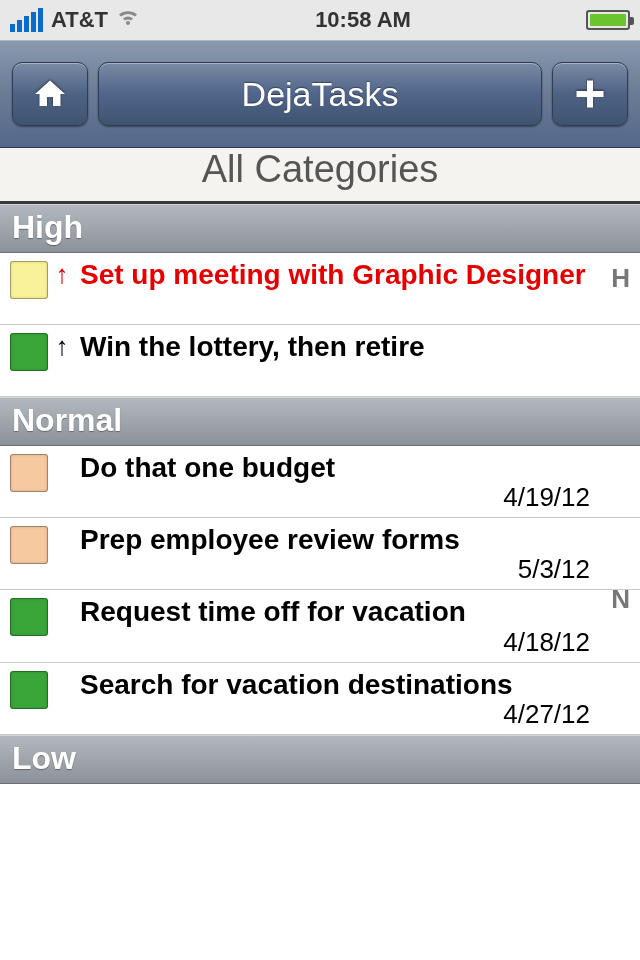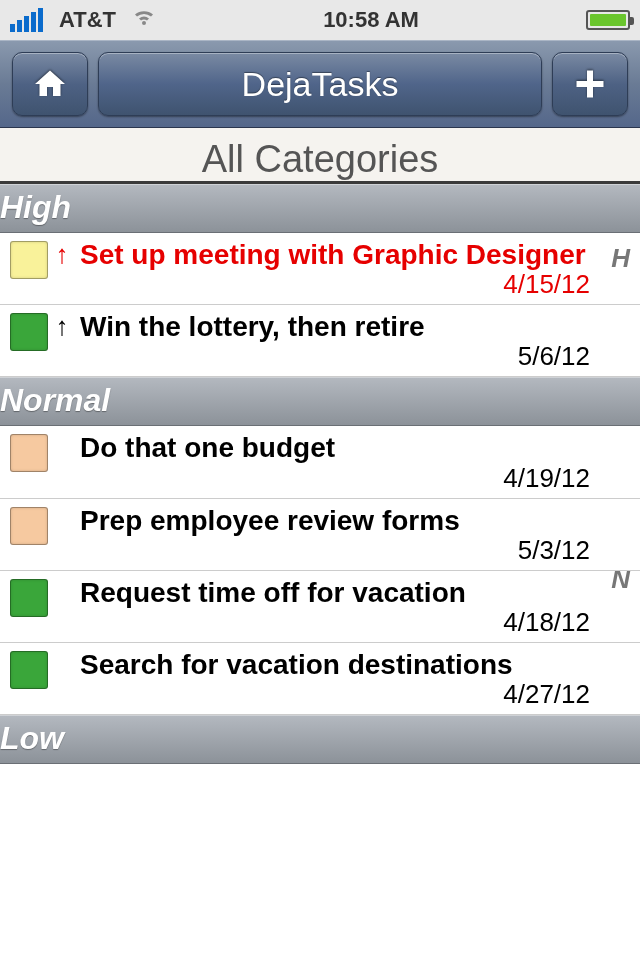--- a/index.html
+++ b/index.html
@@ -16,37 +16,37 @@
       height: 40px;
       background: #e8e8e8;
       display: flex;
       align-items: center;
       justify-content: space-between;
       padding: 0 10px;
       font-size: 22px;
       font-weight: bold;
       color: #333;
     }
-    .status-left { display: flex; align-items: center; gap: 16px; }
+    .status-left { display: flex; align-items: center; gap: 8px; }
     .signal-bars { display: flex; align-items: flex-end; gap: 2px; }
     .bar { width: 5px; background: #0a6bcc; }
     .bar:nth-child(1){height:8px}.bar:nth-child(2){height:12px}.bar:nth-child(3){height:16px}.bar:nth-child(4){height:20px}.bar:nth-child(5){height:24px}
     .wifi { color:#777; font-size:22px; }
     .battery {
       width: 44px; height: 20px; border: 2px solid #555; border-radius: 3px;
       position: relative; display: flex; align-items: center; padding: 2px;
     }
     .battery::after {
       content:''; position:absolute; right:-6px; top:5px; width:4px; height:8px;
       background:#555; border-radius:0 2px 2px 0;
     }
     .battery-fill { background: #6ac52d; width: 100%; height: 100%; border-radius:1px; }
     
     .nav-bar {
-      height: 88px;
+      height: 108px;
       background: linear-gradient(to bottom, #8a99ae 0%, #6a7b95 50%, #54678a 100%);
       border-top: 1px solid #aab5c5;
       border-bottom: 1px solid #2a354d;
       display: flex;
       align-items: center;
       padding: 0 12px;
       gap: 10px;
     }
     .nav-btn {
       height: 64px;
@@ -69,35 +69,34 @@
       display:flex; align-items:center; justify-content:center;
       color:#fff; font-size: 34px; font-weight: 400;
       text-shadow: 0 -1px 1px rgba(0,0,0,0.4);
     }
     .home-svg, .plus-svg { width:36px; height:36px; fill:#fff; filter: drop-shadow(0 -1px 1px rgba(0,0,0,0.5)); }
     
     .subheader {
       height: 56px;
       background: #f5f3ef;
       border-bottom: 3px solid #3a3a3a;
-      display:flex; align-items:flex-end; justify-content:center;
+      display:flex; align-items:flex-start; justify-content:center;
       font-size: 38px; color:#555;
     }
     
     .section-header {
       background: linear-gradient(to bottom, #b3b8bf 0%, #8c9299 100%);
       color: #fff;
       font-size: 32px;
       font-weight: bold;
-      padding: 4px 0 6px;
+      padding: 4px 12px 6px;
       text-shadow: 0 1px 1px rgba(0,0,0,0.35);
       border-top: 1px solid #cfd2d6;
       border-bottom: 1px solid #6a6f75;
       position: relative;
-      font-style: italic;
     }
     .section-letter {
       position: absolute;
       right: 10px;
       font-size: 26px;
       font-weight: bold;
       color: #777;
       text-shadow: 0 1px 0 rgba(255,255,255,0.6);
     }
     .high-letter { bottom: -42px; }
@@ -197,30 +196,28 @@
   <div class="section-header" style="position:relative; overflow:visible;">
     <span>High</span>
     <span class="section-letter high-letter">H</span>
   </div>
 
   <div class="task">
     <div class="swatch" style="background:#f9f29a"></div>
     <div class="arrow red">↑</div>
     <div class="content">
       <div class="title overdue">Set up meeting with Graphic Designer</div>
-      <div class="date overdue">4/15/12</div>
     </div>
   </div>
 
   <div class="task">
     <div class="swatch" style="background:#3aa63a"></div>
     <div class="arrow black">↑</div>
     <div class="content">
       <div class="title">Win the lottery, then retire</div>
-      <div class="date">5/6/12</div>
     </div>
   </div>
 
   <div class="section-header" style="position:relative;">
     <span>Normal</span>
     <span class="section-letter" style="top:186px">N</span>
   </div>
 
 
   <div class="task">

